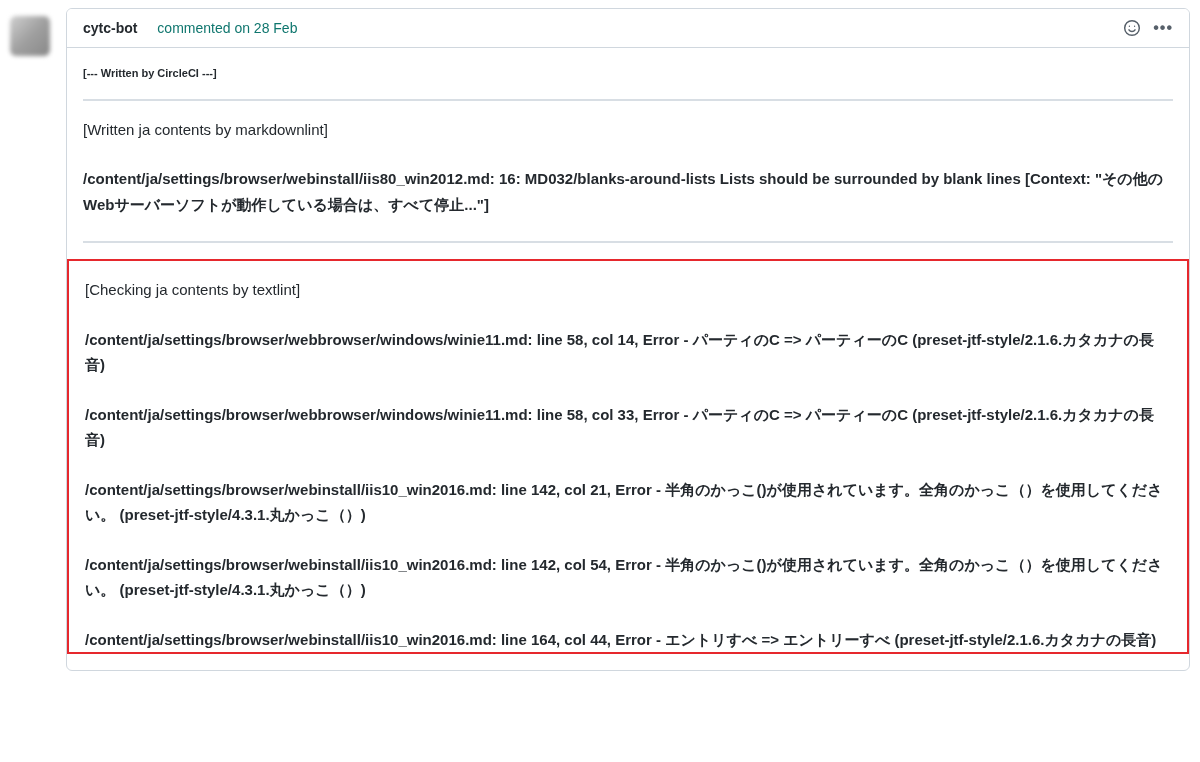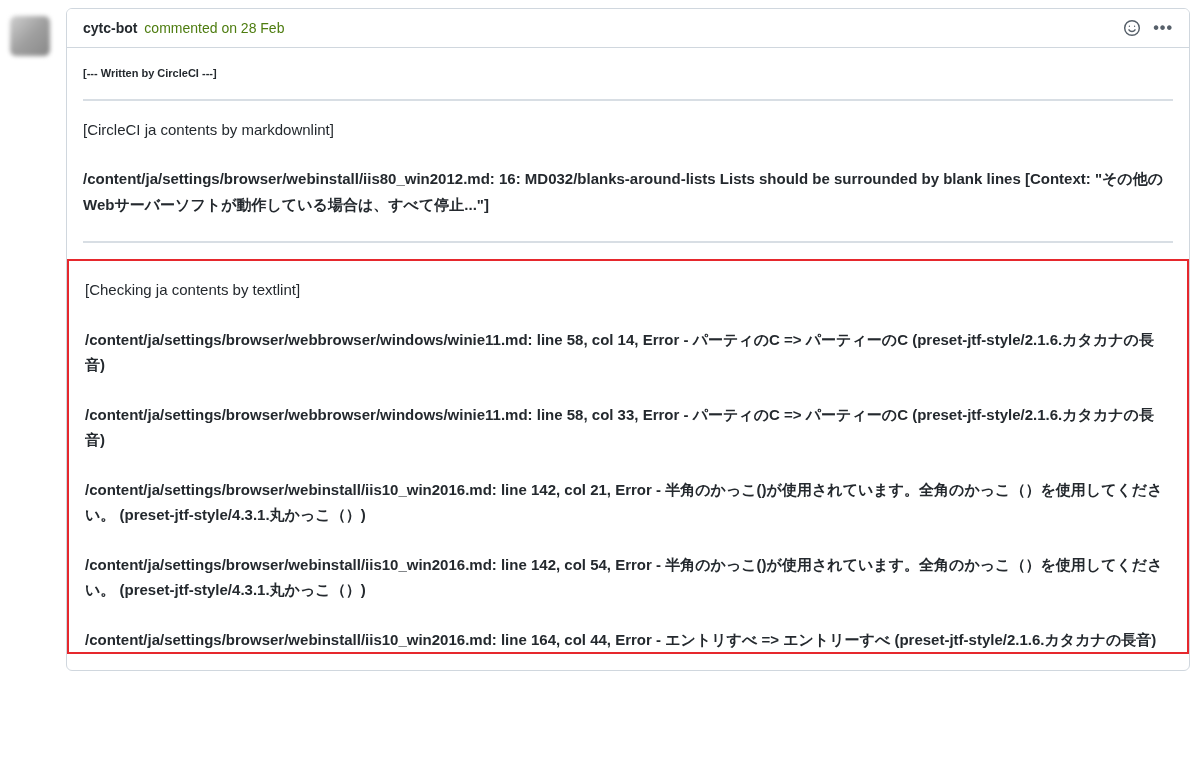--- a/index.html
+++ b/index.html
@@ -33,27 +33,28 @@
       border: 1px solid #d0d7de;
       border-radius: 6px;
       overflow: hidden;
     }
     .comment-header {
       display: flex;
       align-items: center;
       padding: 10px 16px;
       background: #ffffff;
       border-bottom: 1px solid #d0d7de;
+      gap: 13px;
     }
     .author {
       font-weight: 600;
       color: #24292e;
     }
     .comment-time {
-      color: #4d7c0f;
+      color: #0f766e;
       margin-left: 3px;
     }
     .header-actions {
       margin-left: auto;
       display: flex;
       align-items: center;
       gap: 12px;
       color: #57606a;
     }
     .smile-icon {
@@ -123,21 +124,21 @@
         </span>
         <span class="kebab">•••</span>
       </div>
     </div>
 
     <div class="comment-body">
       <div class="heading">[--- Written by CircleCI ---]</div>
 
       <hr>
 
-      <div class="section-label">[CircleCI ja contents by markdownlint]</div>
+      <div class="section-label">[Written ja contents by markdownlint]</div>
       <div class="para">/content/ja/settings/browser/webinstall/iis80_win2012.md: 16: MD032/blanks-around-lists Lists should be surrounded by blank lines [Context: "その他のWebサーバーソフトが動作している場合は、すべて停止..."]</div>
 
       <hr>
 
       <div class="highlight-region">
         <div class="section-label">[Checking ja contents by textlint]</div>
         <div class="para">/content/ja/settings/browser/webbrowser/windows/winie11.md: line 58, col 14, Error - パーティのC =&gt; パーティーのC (preset-jtf-style/2.1.6.カタカナの長音)</div>
         <div class="para">/content/ja/settings/browser/webbrowser/windows/winie11.md: line 58, col 33, Error - パーティのC =&gt; パーティーのC (preset-jtf-style/2.1.6.カタカナの長音)</div>
         <div class="para">/content/ja/settings/browser/webinstall/iis10_win2016.md: line 142, col 21, Error - 半角のかっこ()が使用されています。全角のかっこ（）を使用してください。 (preset-jtf-style/4.3.1.丸かっこ（）)</div>
         <div class="para">/content/ja/settings/browser/webinstall/iis10_win2016.md: line 142, col 54, Error - 半角のかっこ()が使用されています。全角のかっこ（）を使用してください。 (preset-jtf-style/4.3.1.丸かっこ（）)</div>

